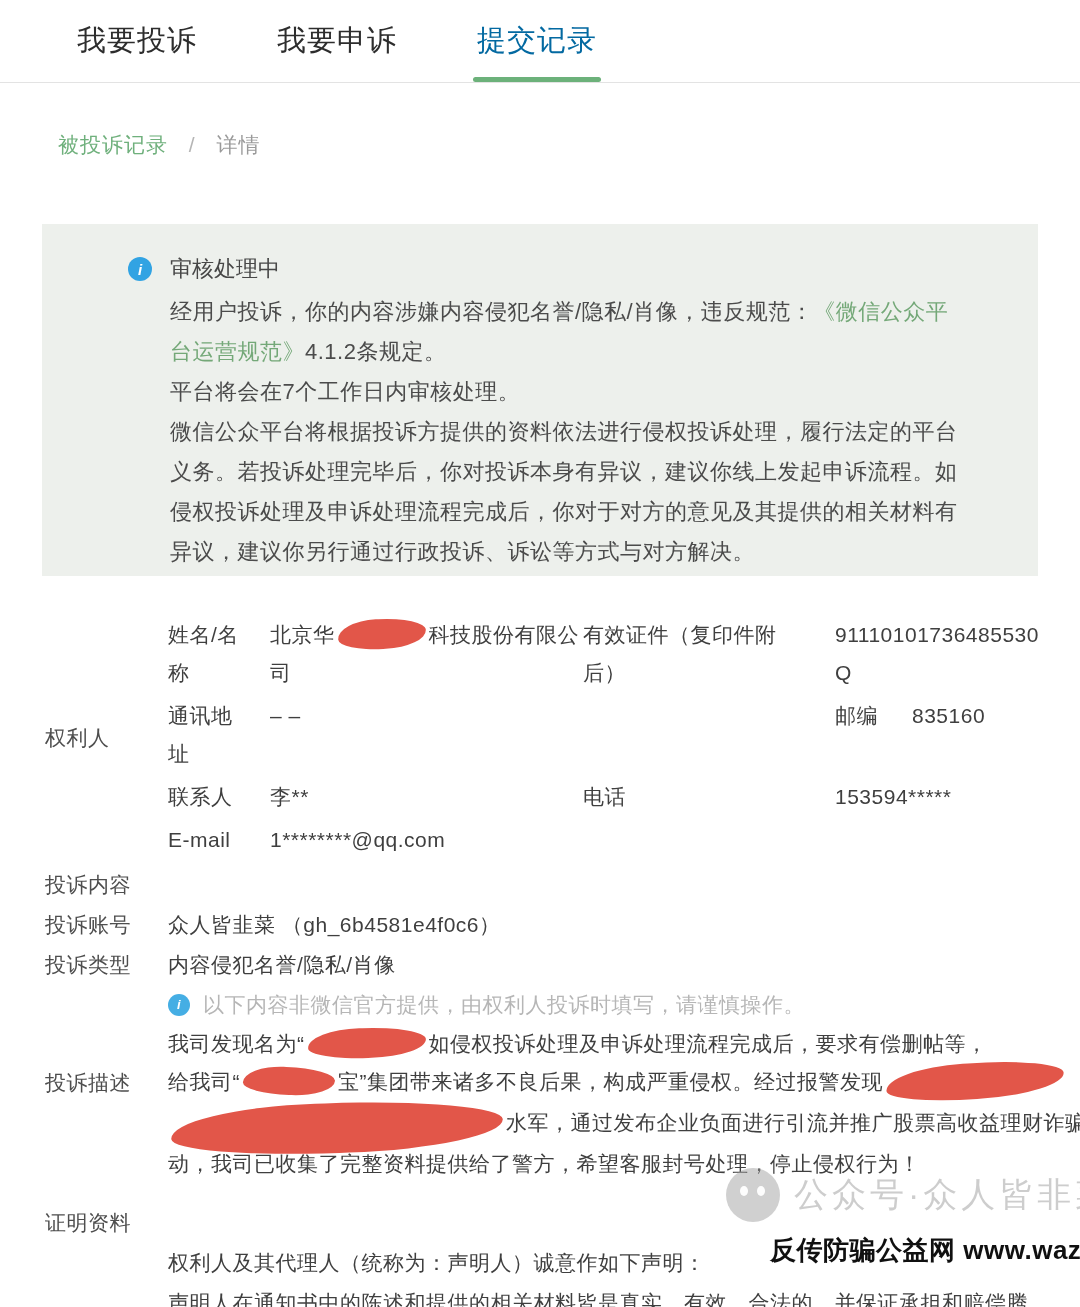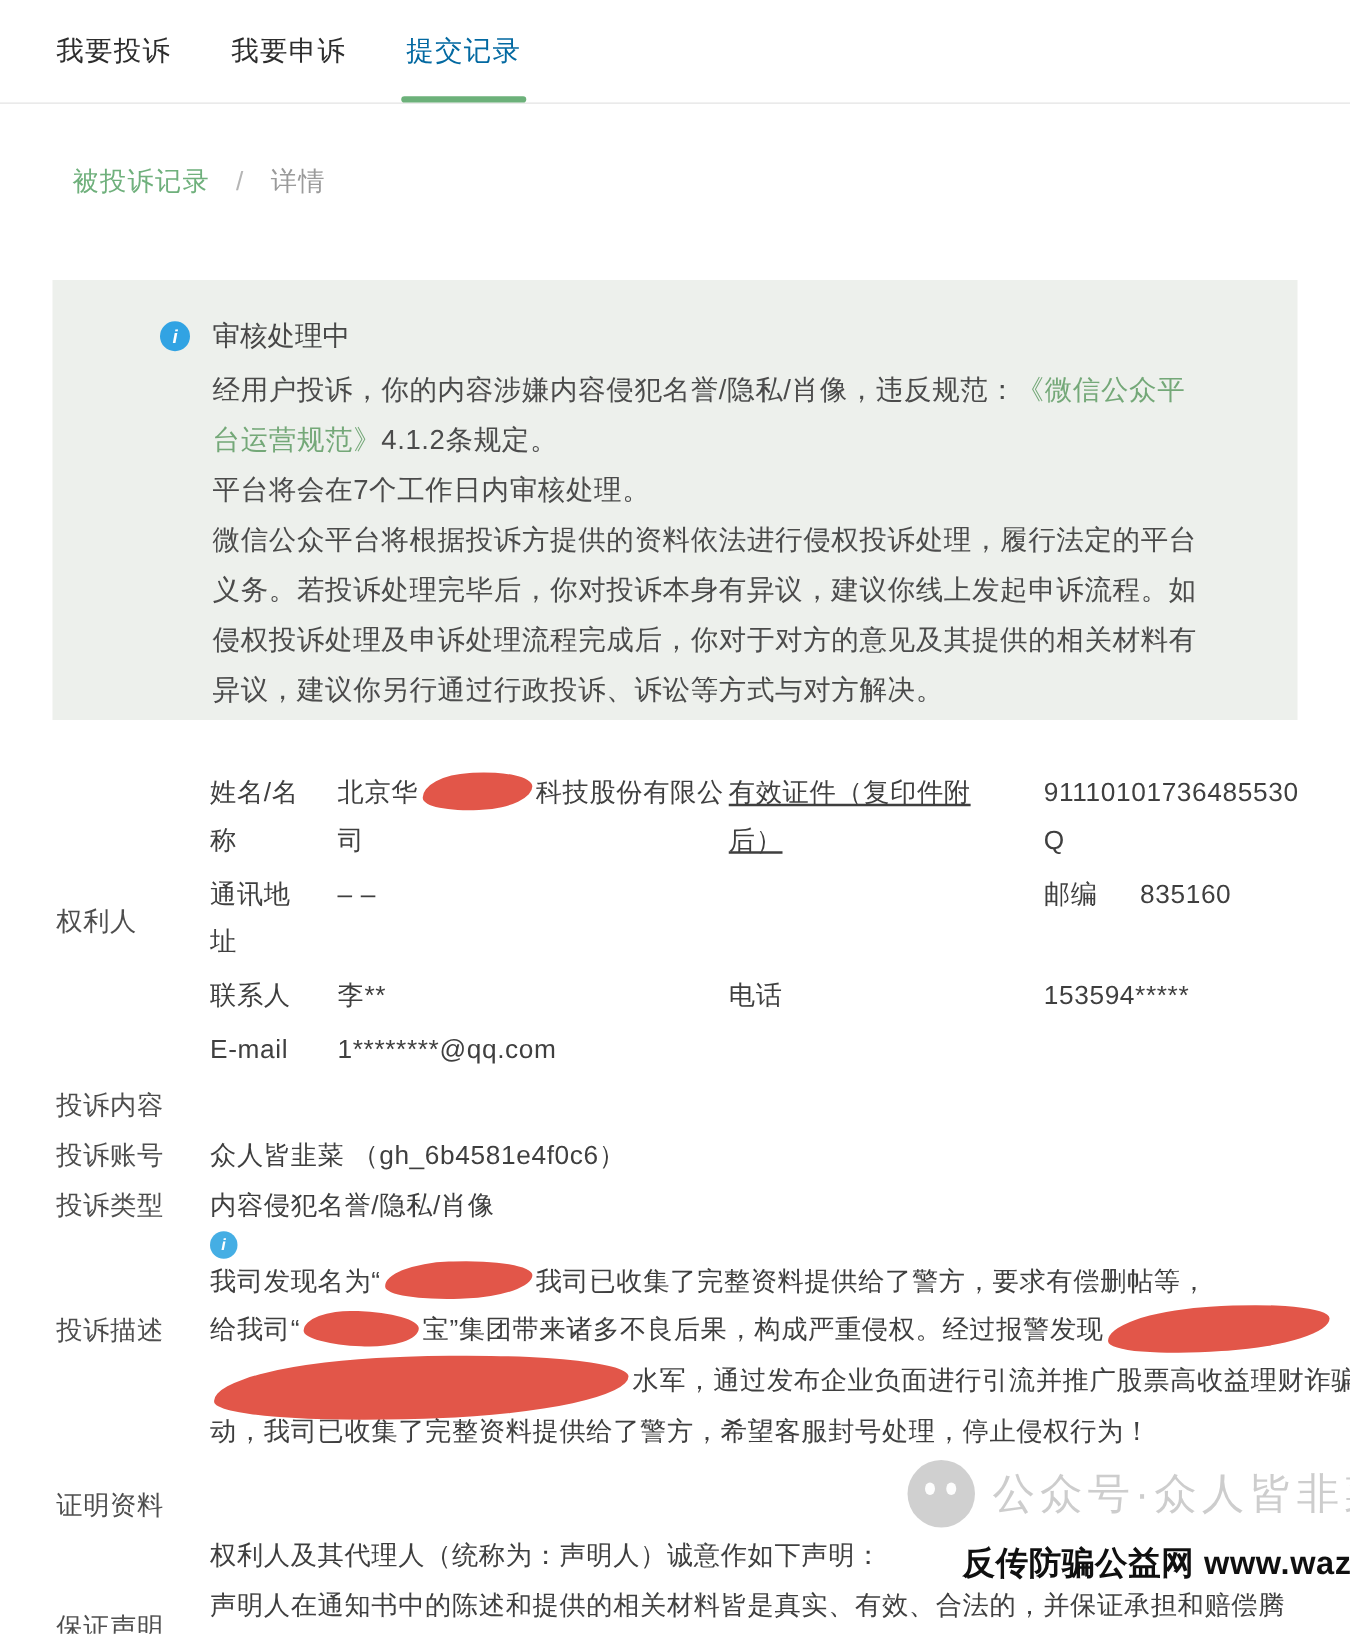--- a/index.html
+++ b/index.html
@@ -9,22 +9,22 @@
     background:#ffffff; color:#3f3f3f;
     font-family:"Liberation Sans", sans-serif;
   }
   
   .tabs {
     position:absolute; top:0; left:0; right:0; height:83px;
     display:flex; align-items:stretch; padding-left:45px; gap:48px;
     border-bottom:1px solid #e3e3e3;
   }
   .tab {
-    font-size:22px; color:#2d2d2d; display:flex; align-items:center;
-    position:relative; cursor:pointer; letter-spacing:1px;
+    font-size:29px; color:#2d2d2d; display:flex; align-items:center;
+    position:relative; cursor:pointer; letter-spacing:1px;margin-left:32px;
   }
   .tab.active { color:#0369a1; }
   .tab.active::after {
     content:""; position:absolute; left:-4px; right:-4px; bottom:0;
     height:5px; background:#6cb17a; border-radius:3px;
   }
   
   .breadcrumb { position:absolute; top:131px; left:45px; font-size:21px; color:#9a9a9a; letter-spacing:1px; }
   .breadcrumb .bc-parent { color:#6fb07c; cursor:pointer;margin-left:13px; }
   .breadcrumb .bc-sep { margin:0 14px; color:#b5b5b5; }
@@ -45,21 +45,21 @@
   .rule-link { color:#74a878; cursor:pointer; }
   
   .details { position:absolute; left:45px; top:616px; width:993px; font-size:21px; letter-spacing:0.5px; }
   .drow { display:flex; align-items:flex-start; }
   .dlabel { width:123px; flex-shrink:0; color:#4e4e4e; line-height:40px; }
   .dcontent { flex:1; line-height:40px; color:#3f3f3f; }
   .rh-row { align-items:center; }
   .rh-grid { display:grid; grid-template-columns:102px 313px 252px 206px; row-gap:5px; flex:1; }
   .rh-grid > div { line-height:38px; }
   .cell-pad { padding-right:20px; }
-  .cert-label { padding-right:44px;text-decoration:underline; }
+  .cert-label { padding-right:44px; }
   .cert-value { word-break:break-all; width:206px; }
   .zip-pair { display:flex; gap:34px; }
   .note-row { display:flex; align-items:center; gap:13px; margin-left:123px; color:#b6b6b6; line-height:40px; }
   .note-row .info-icon { width:22px; height:22px; font-size:13px; background:#45aee4; }
   .desc-label { padding-top:38px; }
   .decl-label { padding-top:58px; }
   .desc-line { line-height:38px; white-space:nowrap; }
   .decl-par { margin:0; width:868px; }
   
   .redact {
@@ -150,26 +150,27 @@
     <div class="dcontent">众人皆韭菜 （gh_6b4581e4f0c6）</div>
   </div>
 
   <div class="drow">
     <div class="dlabel">投诉类型</div>
     <div class="dcontent">内容侵犯名誉/隐私/肖像</div>
   </div>
 
   <div class="note-row">
     <span class="info-icon">i</span>
+    <span>以下内容非微信官方提供，由权利人投诉时填写，请谨慎操作。</span>
   </div>
 
   <div class="drow">
     <div class="dlabel desc-label">投诉描述</div>
     <div class="dcontent">
-        <div class="desc-line"><span>我司发现名为“</span><span class="redact" style="width: 118px; height: 30px; transform: rotate(-2deg);"></span><span>我司已收集了完整资料提供给了警方，要求有偿删帖等，</span></div>
+        <div class="desc-line"><span>我司发现名为“</span><span class="redact" style="width: 118px; height: 30px; transform: rotate(-2deg);"></span><span>如侵权投诉处理及申诉处理流程完成后，要求有偿删帖等，</span></div>
         <div class="desc-line"><span>给我司“</span><span class="redact" style="width: 92px; height: 28px; transform: rotate(2deg);"></span><span>宝”集团带来诸多不良后果，构成严重侵权。经过报警发现</span><span class="redact" style="width: 178px; height: 36px; transform: rotate(-4deg);"></span></div>
         <div class="desc-line"><span class="redact" style="width: 332px; height: 50px; transform: rotate(-2deg); margin-bottom: -8px;"></span><span>水军，通过发布企业负面进行引流并推广股票高收益理财诈骗活</span></div>
         <div class="desc-line"><span>动，我司已收集了完整资料提供给了警方，希望客服封号处理，停止侵权行为！</span></div>
       </div>
   </div>
 
   <div class="drow" style="margin-top:20px">
     <div class="dlabel">证明资料</div>
   </div>
 

